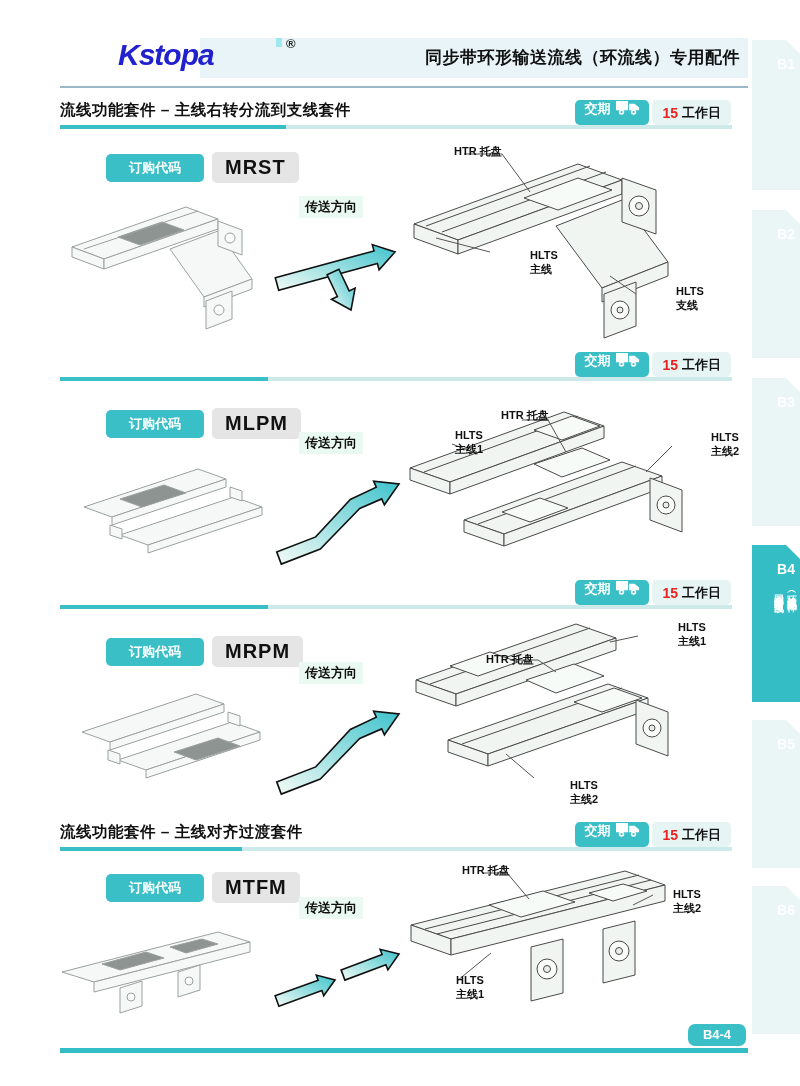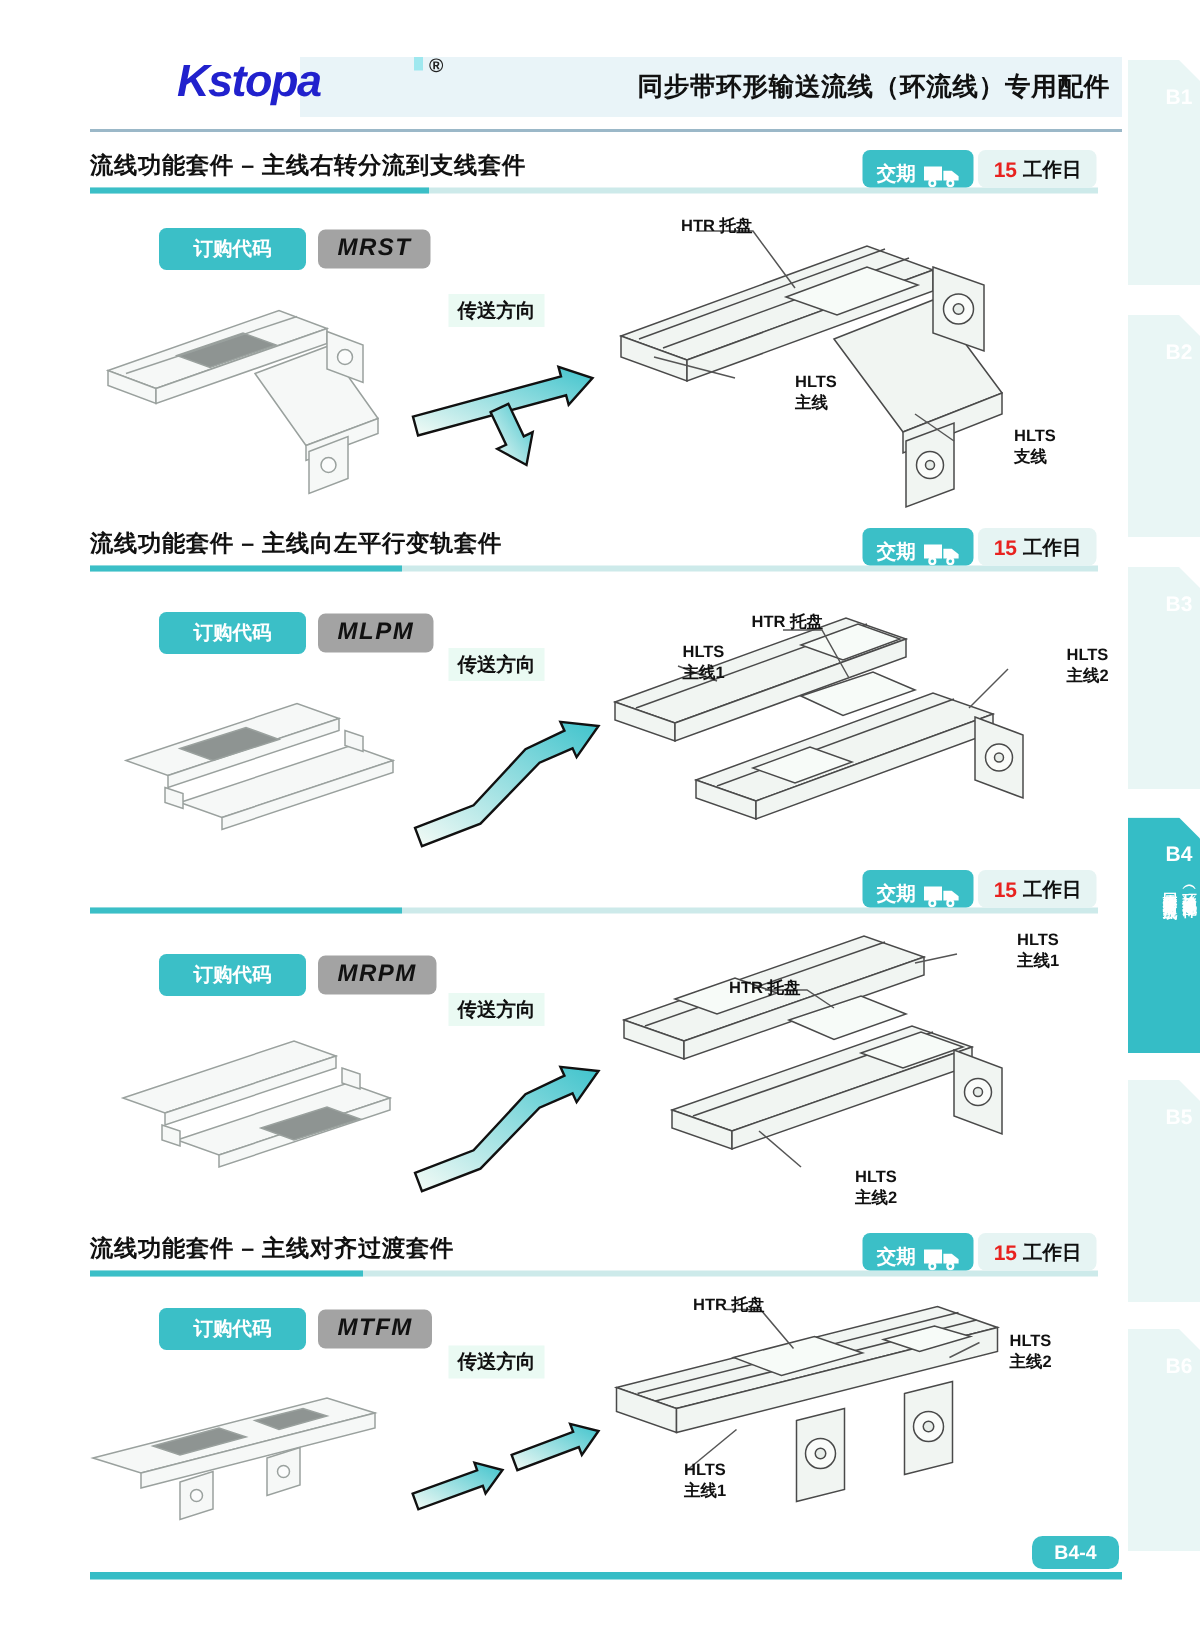--- a/index.html
+++ b/index.html
@@ -26,30 +26,30 @@
   .tab-vert span{writing-mode:vertical-rl;text-orientation:upright;font-size:9.5px;
        font-weight:bold;color:#ffffff;letter-spacing:1px;line-height:11px;}
 
   
   .section{position:absolute;left:48px;width:688px;}
   .sec-title{position:absolute;left:12px;top:0;margin:0;font-size:15.5px;font-weight:bold;
        color:#111;letter-spacing:0.5px;white-space:nowrap;}
   .rule{position:absolute;left:12px;top:25px;width:672px;height:4px;background:#cdeaea;}
   .rule-dark{display:block;height:4px;background:#3bbfc7;}
   .delivery{position:absolute;right:5px;top:0px;display:flex;gap:3px;align-items:stretch;height:25px;}
-  .d-teal{display:flex;align-items:flex-end;gap:6px;background:#3bbfc7;color:#fff;
+  .d-teal{display:flex;align-items:flex-start;gap:6px;background:#3bbfc7;color:#fff;
        font-size:13px;font-weight:bold;padding:0 9px;border-radius:5px;}
   .d-chip{display:flex;align-items:center;gap:4px;background:#e6f4f3;color:#111;
        font-size:13px;font-weight:bold;padding:0 10px;border-radius:5px;}
   .d-days{color:#e8221f;font-size:14px;font-weight:bold;}
   .code-row{position:absolute;display:flex;gap:8px;align-items:center;}
   .code-badge{background:#3bbfc7;color:#fff;font-size:13px;font-weight:bold;
        padding:5px 23px;border-radius:5px;}
-  .code-chip{background:#a3a3a3;color:#111;font-size:16px;font-weight:bold;
-       padding:4px 13px;border-radius:5px;letter-spacing:1px;font-style:italic;}
+  .code-chip{background:#e5e5e5;color:#111;font-size:20px;font-weight:bold;
+       padding:4px 13px;border-radius:5px;letter-spacing:1px;}
   .arrow-block{position:absolute;width:140px;}
   .dir-label{display:inline-block;margin-left:26px;margin-bottom:4px;background:#eafaf3;
        padding:2px 6px;font-size:13px;font-weight:bold;color:#111;}
   .left-draw{position:absolute;}
   .diagram{position:absolute;}
   .diagram svg{position:absolute;left:0;top:0;}
   .dlabel{position:absolute;font-size:11px;font-weight:bold;line-height:1.3;color:#111;white-space:nowrap;}
   .dlabel span{display:block;margin-left:36px;}
 
   
@@ -184,21 +184,20 @@
         <span>主线</span>
       </div>
       <div class="dlabel" style="left:234px;top:146px;">
         <span>HLTS</span>
         <span>支线</span>
       </div>
     </div>
   </div>
 
   <div class="section" style="top:352px;height:228px;">
-    <h2 class="sec-title">流线功能套件 – 主线向左平行变轨套件</h2>
     <div class="rule">
         <span class="rule-dark" style="width:208px;"></span>
       </div>
     <div class="delivery">
       <span class="d-teal">
         <span>交期</span>
         <svg width="24" height="15" viewBox="0 0 26 16">
           <path d="M0 1 h13 v10 h-13 z" fill="#fff"></path>
             <path d="M14 4 h6 l5 4 v3 h-11 z" fill="#fff"></path>
           <circle cx="6" cy="13" r="2.1" fill="none" stroke="#fff" stroke-width="1.7"></circle>

